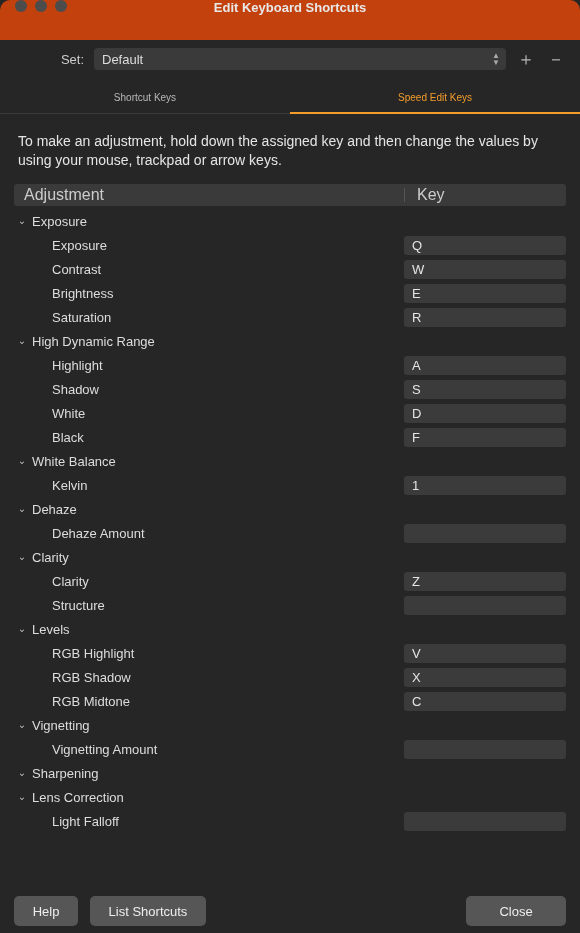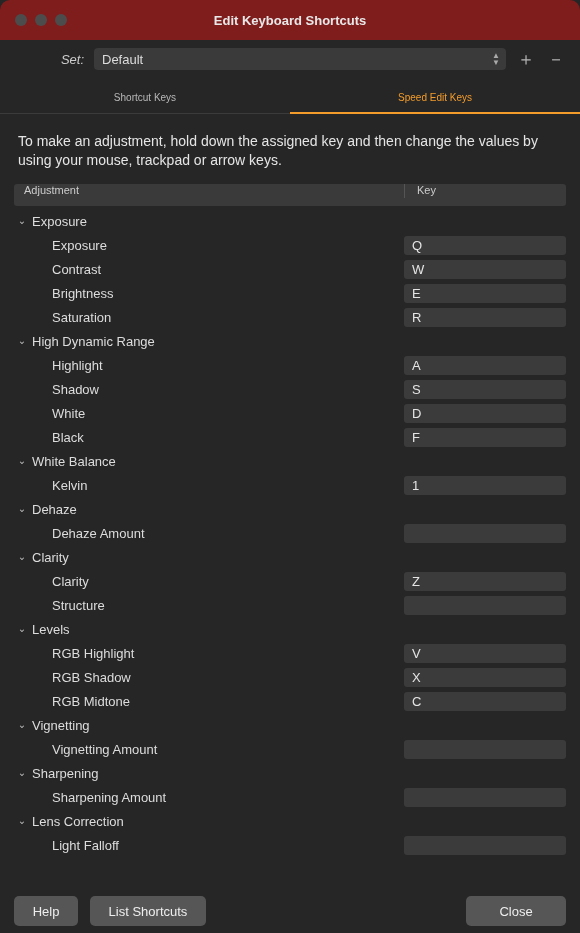--- a/index.html
+++ b/index.html
@@ -10,22 +10,21 @@
     font-family: -apple-system, "Helvetica Neue", Arial, sans-serif;
     font-size: 13px;
     color: #dcdcdc;
     overflow: hidden;
     border-radius: 10px;
     position: relative;
   }
   .titlebar {
     height: 40px;
     display: flex;
-    align-items: center;
-    background: #7f1d1d;
+    background: #c2410c;
     position: relative;
   }
   .traffic-lights {
     display: flex;
     gap: 8px;
     padding-left: 15px;
   }
   .dot {
     width: 12px; height: 12px; border-radius: 50%;
     background: #4c4c4c;
@@ -41,21 +40,20 @@
   .set-row {
     display: flex;
     align-items: center;
     padding: 8px 14px 12px 14px;
     gap: 10px;
   }
   .set-label {
     width: 70px;
     text-align: right;
     color: #ccc;
-    font-style: italic;
   }
   .set-select {
     flex: 1;
     height: 22px;
     background: #3a3a3a;
     border-radius: 4px;
     display: flex;
     align-items: center;
     padding: 0 8px;
     color: #ddd;
@@ -111,22 +109,22 @@
     line-height: 1.35;
   }
   .table {
     padding: 0 14px;
   }
   .thead {
     display: flex;
     background: #3a3a3a;
     border-radius: 3px;
     height: 22px;
-    align-items: flex-start;
-    font-size: 11px;
+    align-items: center;
+    font-size: 16px;
     color: #ccc;
   }
   .thead .col-adj {
     flex: 0 0 390px;
     padding-left: 10px;
   }
   .thead .divider {
     width: 1px;
     height: 14px;
     background: #555;
@@ -332,24 +330,20 @@
         <span class="group-name">Vignetting</span>
       </div>
       <div class="row">
         <div class="label">Vignetting Amount</div>
         <div class="keycell"></div>
       </div>
       <div class="group-header">
         <span class="chevron">⌄</span>
         <span class="group-name">Sharpening</span>
       </div>
-      <div class="row">
-        <div class="label">Sharpening Amount</div>
-        <div class="keycell"></div>
-      </div>
       <div class="group-header">
         <span class="chevron">⌄</span>
         <span class="group-name">Lens Correction</span>
       </div>
       <div class="row">
         <div class="label">Light Falloff</div>
         <div class="keycell"></div>
       </div>
     </div>
 </div>

